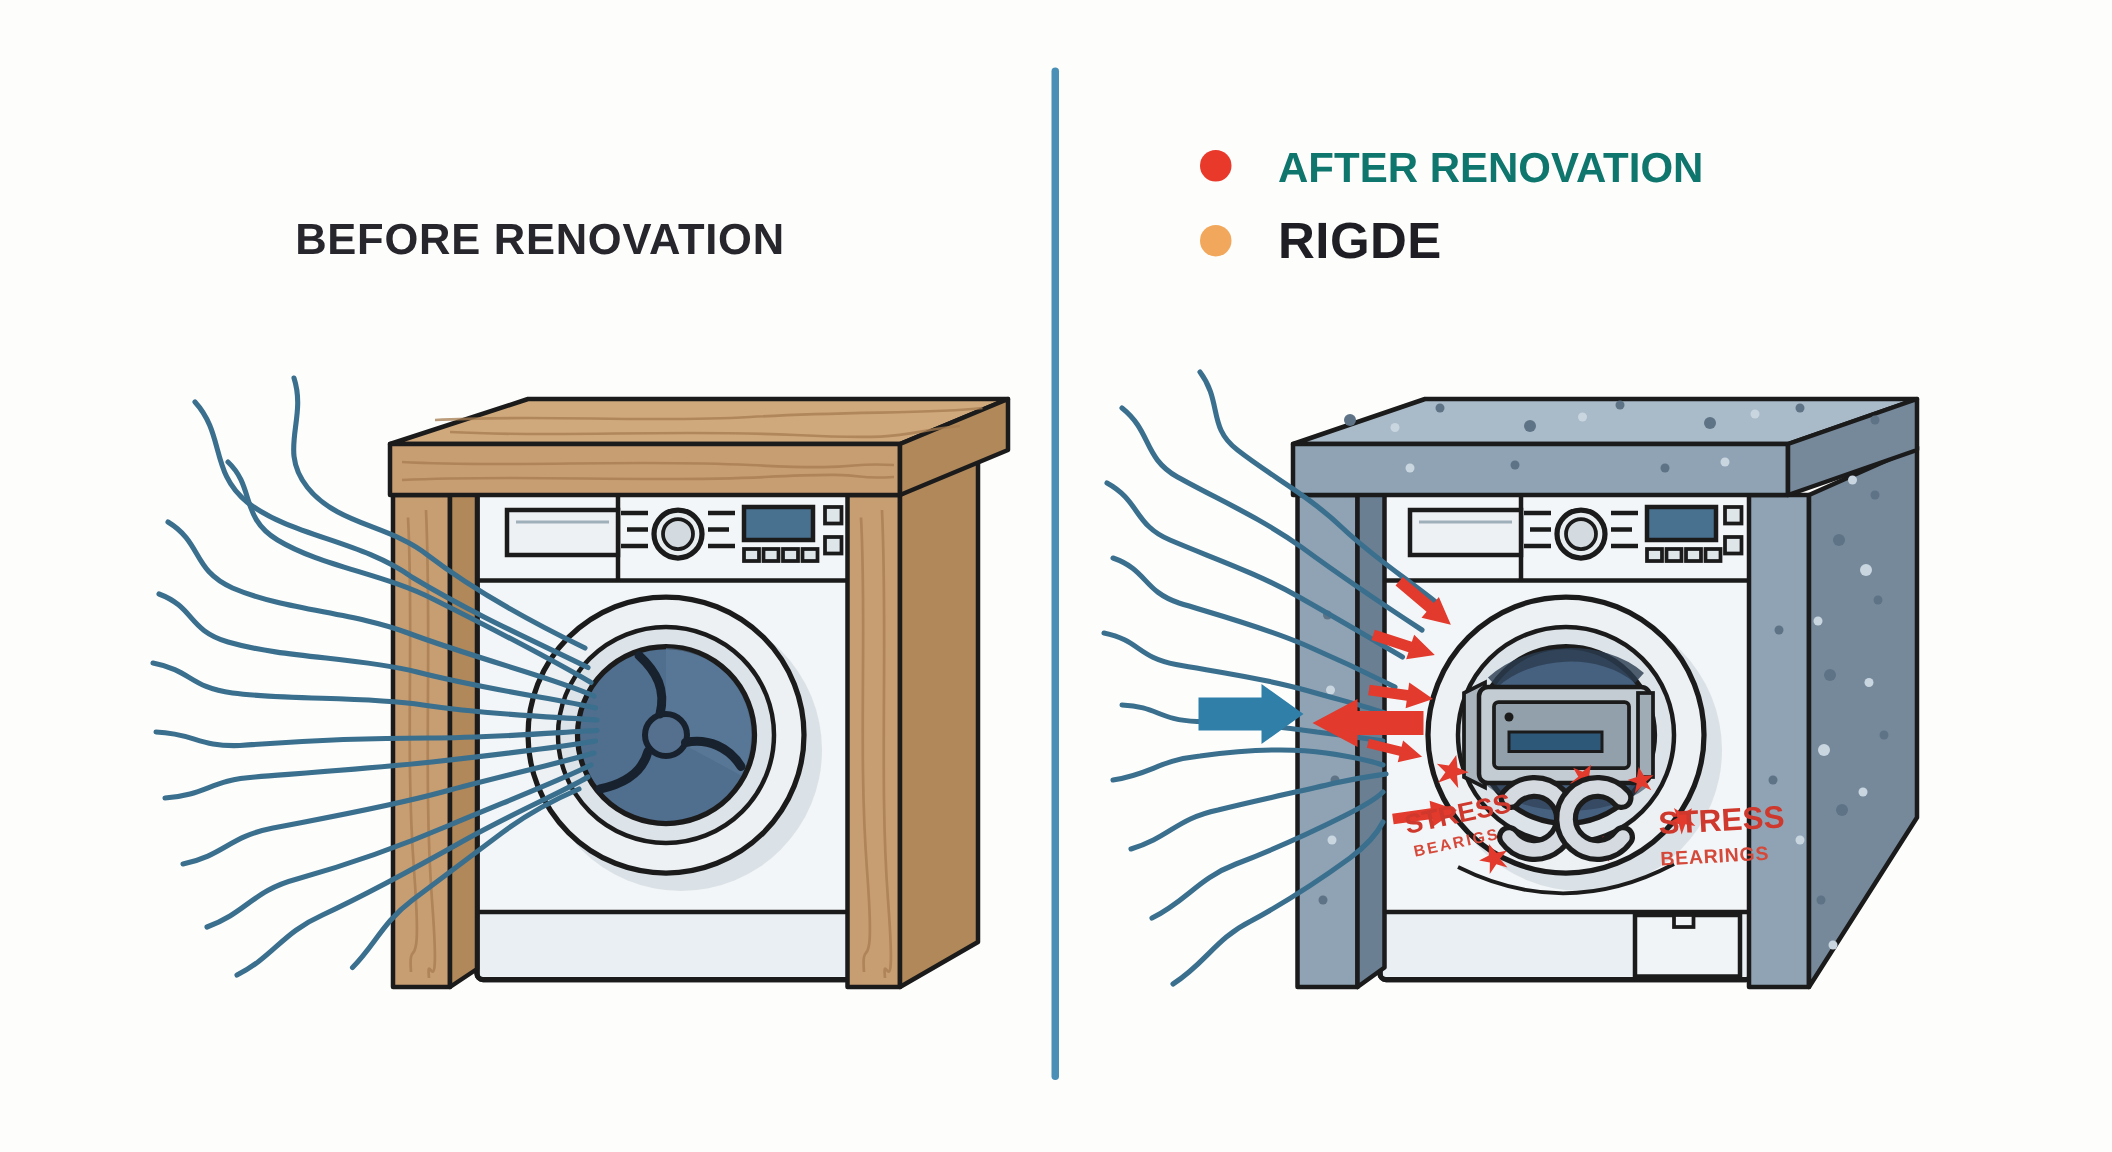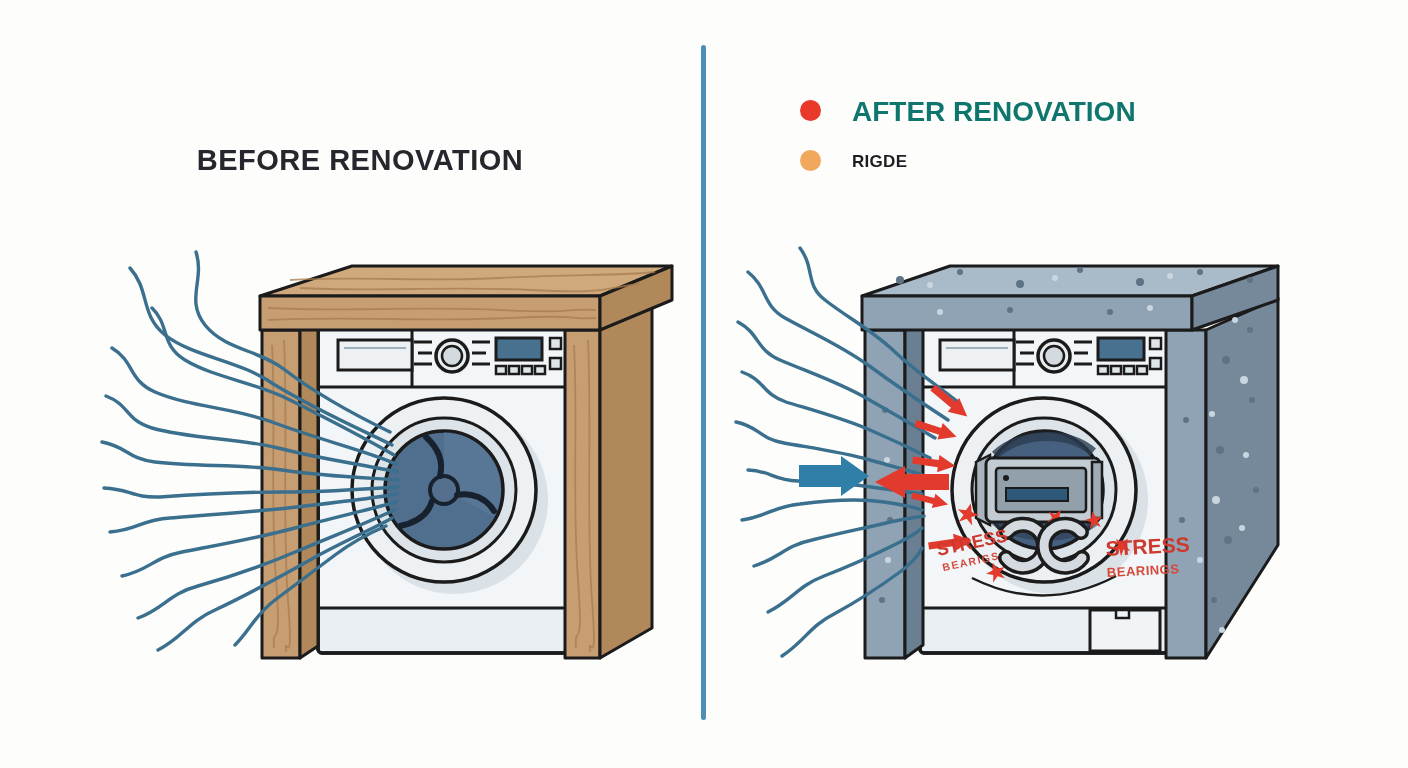--- a/index.html
+++ b/index.html
@@ -29,21 +29,21 @@
   .bullet{
     width:21px;height:21px;border-radius:50%;
     margin-right:31px;margin-top:4px;flex:0 0 auto;
   }
   .bullet-red{background:#e8392b;}
   .bullet-orange{background:#f2a85c;}
   .legend-label{
     font-size:28px;font-weight:700;color:#0f766e;line-height:32px;
   }
   .legend-multiline div{
-    font-size:17px;font-weight:700;color:#1e1e24;line-height:31px;
+    font-size:34px;font-weight:700;color:#1e1e24;line-height:31px;
     letter-spacing:0.3px;
   }
   svg{position:absolute;top:0;left:0;}
   text.stress-big{font-family:"Liberation Sans",sans-serif;font-weight:700;fill:#cf382c;}
   text.stress-small{font-family:"Liberation Sans",sans-serif;font-weight:700;fill:#d5493a;}
 </style>
 </head>
 <body>
 
 <div class="canvas">

